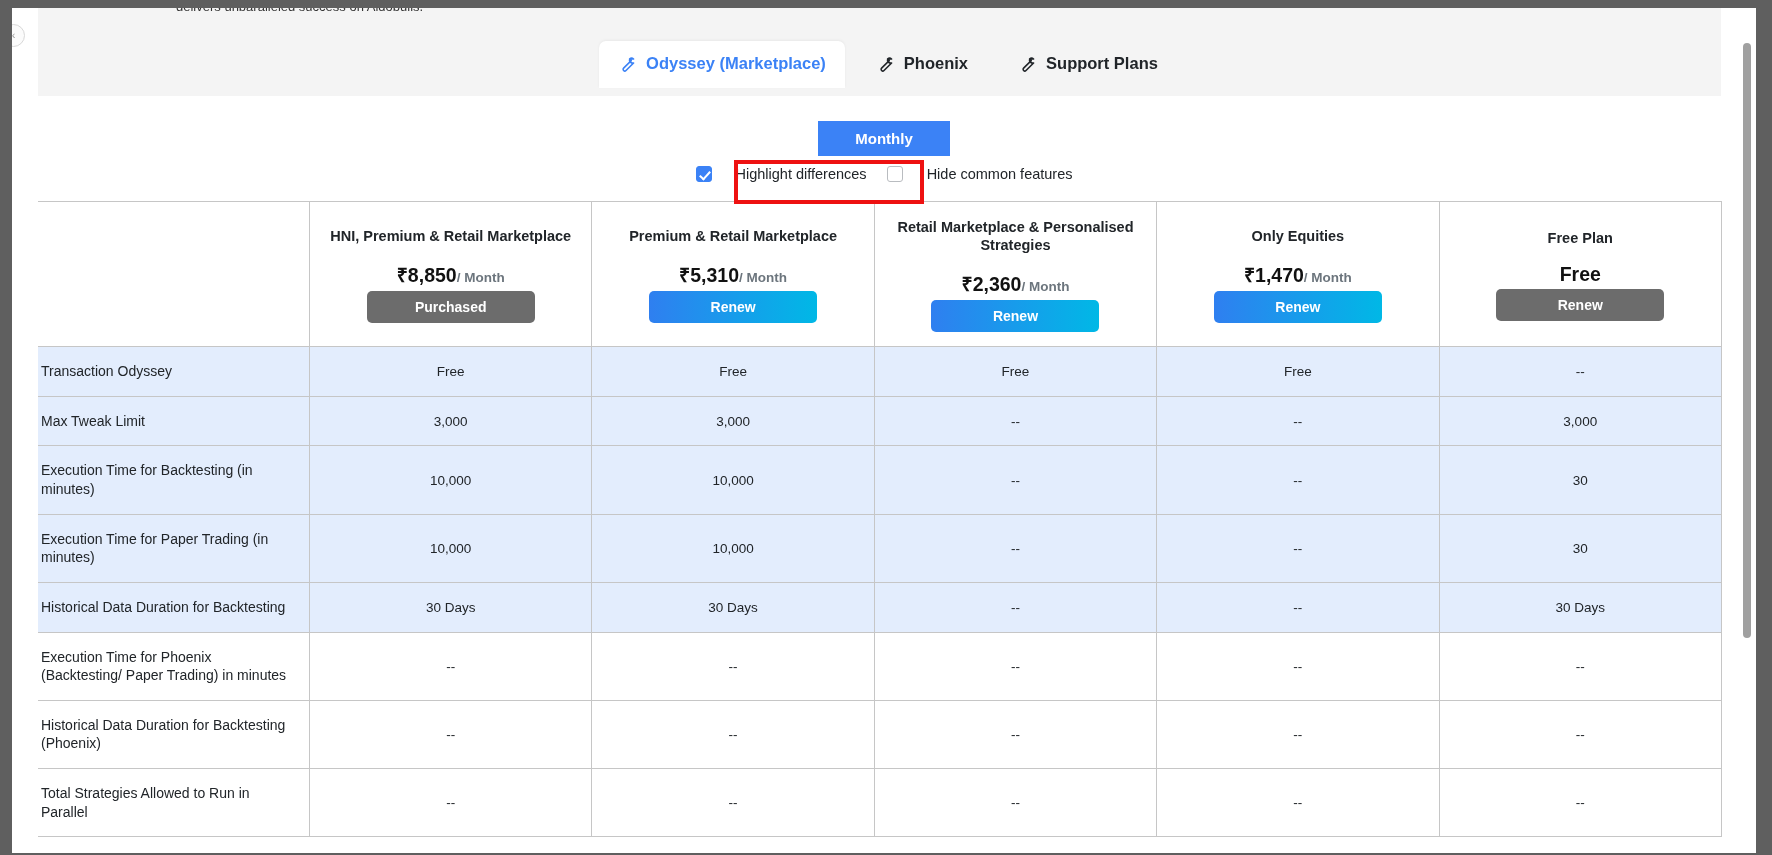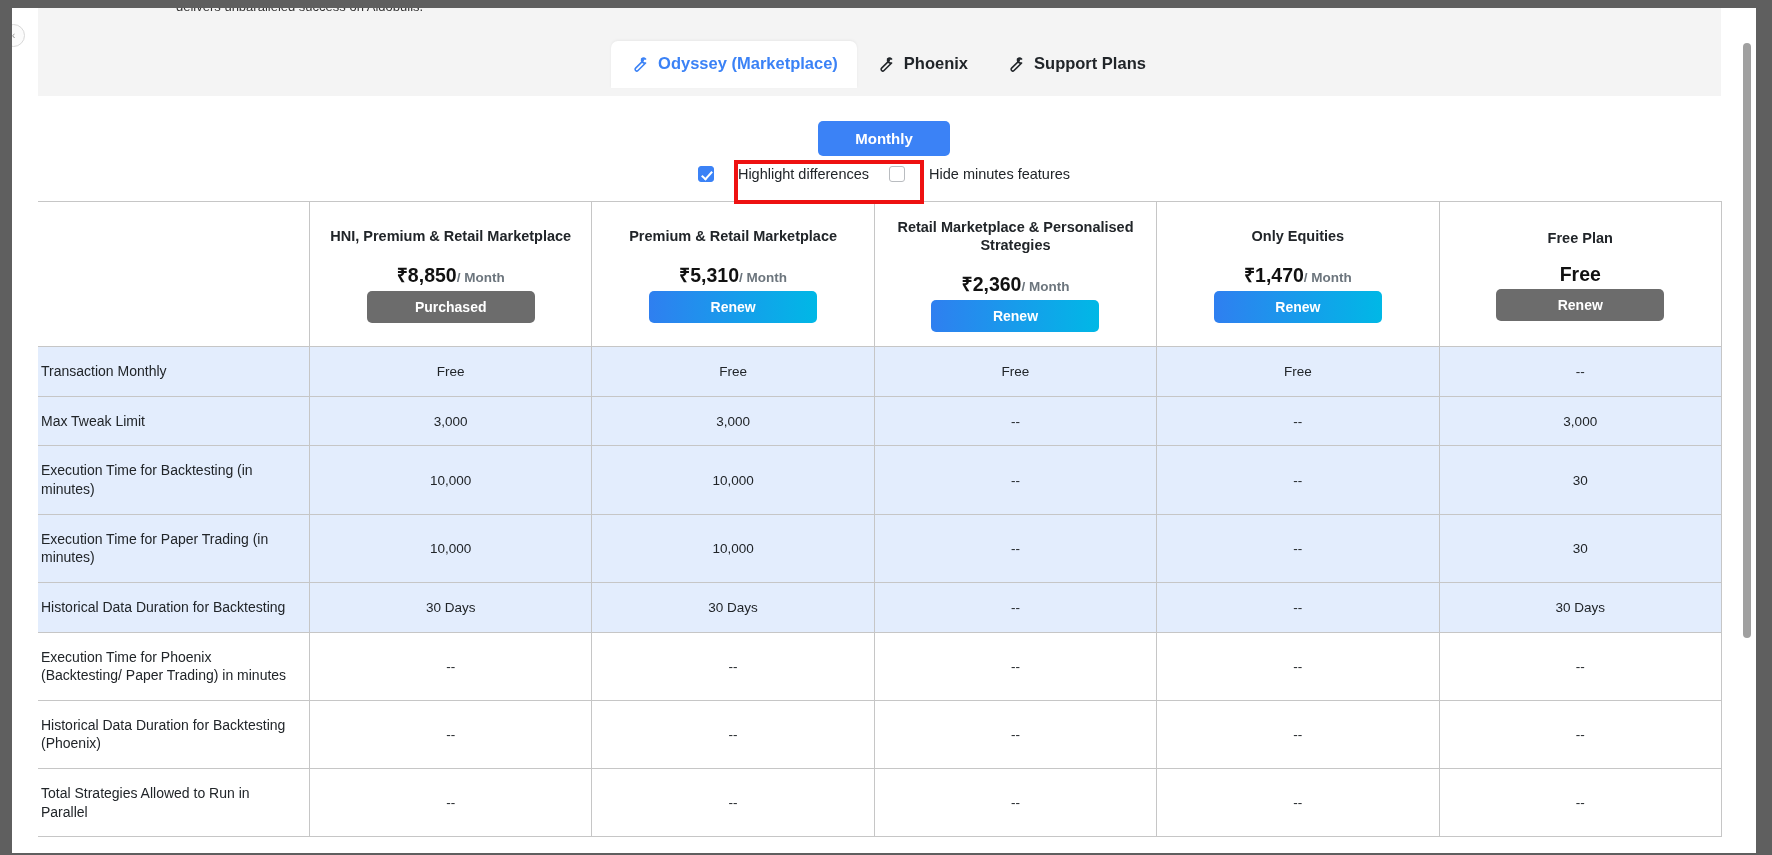--- a/index.html
+++ b/index.html
@@ -38,21 +38,21 @@
     position:absolute; left:-10px; top:16px;
     width:23px; height:23px; border-radius:50%;
     background:#fbfbfb; border:1px solid #d8d8d8;
     color:#9a9a9a; font-size:11px; line-height:21px; text-align:center;
     z-index:20;
   }
   
   #tabs {
     position:absolute; left:0; top:33px; width:100%;
     display:flex; justify-content:center; align-items:center;
-    gap:0px; z-index:8;padding-left:8px;
+    gap:12px; z-index:8;padding-left:8px;
   }
   .tab {
     display:flex; align-items:center; gap:9px;
     padding:13px 19px 15px 19px;
     font-size:16.5px; font-weight:bold; color:#212529;
     cursor:pointer; white-space:nowrap;
   }
   .tab.active {
     background:#ffffff; color:#3b82f6;
     border-radius:7px 7px 0 0;
@@ -60,21 +60,21 @@
   }
   .wrench { width:19px; height:19px; flex:0 0 auto; }
   
   #monthly-wrap {
     position:absolute; left:0; top:113px; width:100%;
     display:flex; justify-content:center;
   }
   #monthly-btn {
     background:#3b82f6; color:#fff; border:none;
     font-family:inherit; font-size:15px; font-weight:bold;
-    padding:9px 37px; border-radius:5px; cursor:pointer;
+    padding:9px 37px; border-radius:0; cursor:pointer;
   }
   
   #checkbox-row {
     position:absolute; left:0; top:158px; width:100%;
     display:flex; justify-content:center; align-items:center; gap:20px;
   }
   .cb-item { display:flex; align-items:center; gap:24px; font-size:14.5px; color:#212529; }
   .cb {
     width:16px; height:16px; border-radius:3px;
     border:1.6px solid #b9bcc0; background:#fff;
@@ -192,21 +192,21 @@
     <button id="monthly-btn">Monthly</button>
   </div>
 
   <div id="checkbox-row">
     <label class="cb-item">
       <span class="cb checked"></span>
       <span>Highlight differences</span>
     </label>
     <label class="cb-item">
       <span class="cb"></span>
-      <span>Hide minutes features</span>
+      <span>Hide common features</span>
     </label>
   </div>
 
   <div id="annotation-box"></div>
 
   <div id="table-wrap">
     <table class="pricing">
       <colgroup>
         <col class="feat">
           <col class="plan">
@@ -245,21 +245,21 @@
 
           <th class="head-cell">
             <div class="plan-name">Free Plan</div>
             <div class="plan-price free-big"><b>Free</b><span class="per"></span></div>
             <button class="plan-btn gray">Renew</button>
           </th>
         </tr>
       </thead>
       <tbody id="tbody">
           <tr class="hl">
-            <td class="feat-cell">Transaction Monthly</td>
+            <td class="feat-cell">Transaction Odyssey</td>
             <td class="val-cell">Free</td>
             <td class="val-cell">Free</td>
             <td class="val-cell">Free</td>
             <td class="val-cell">Free</td>
             <td class="val-cell">--</td>
           </tr>
           <tr class="hl">
             <td class="feat-cell">Max Tweak Limit</td>
             <td class="val-cell">3,000</td>
             <td class="val-cell">3,000</td>

